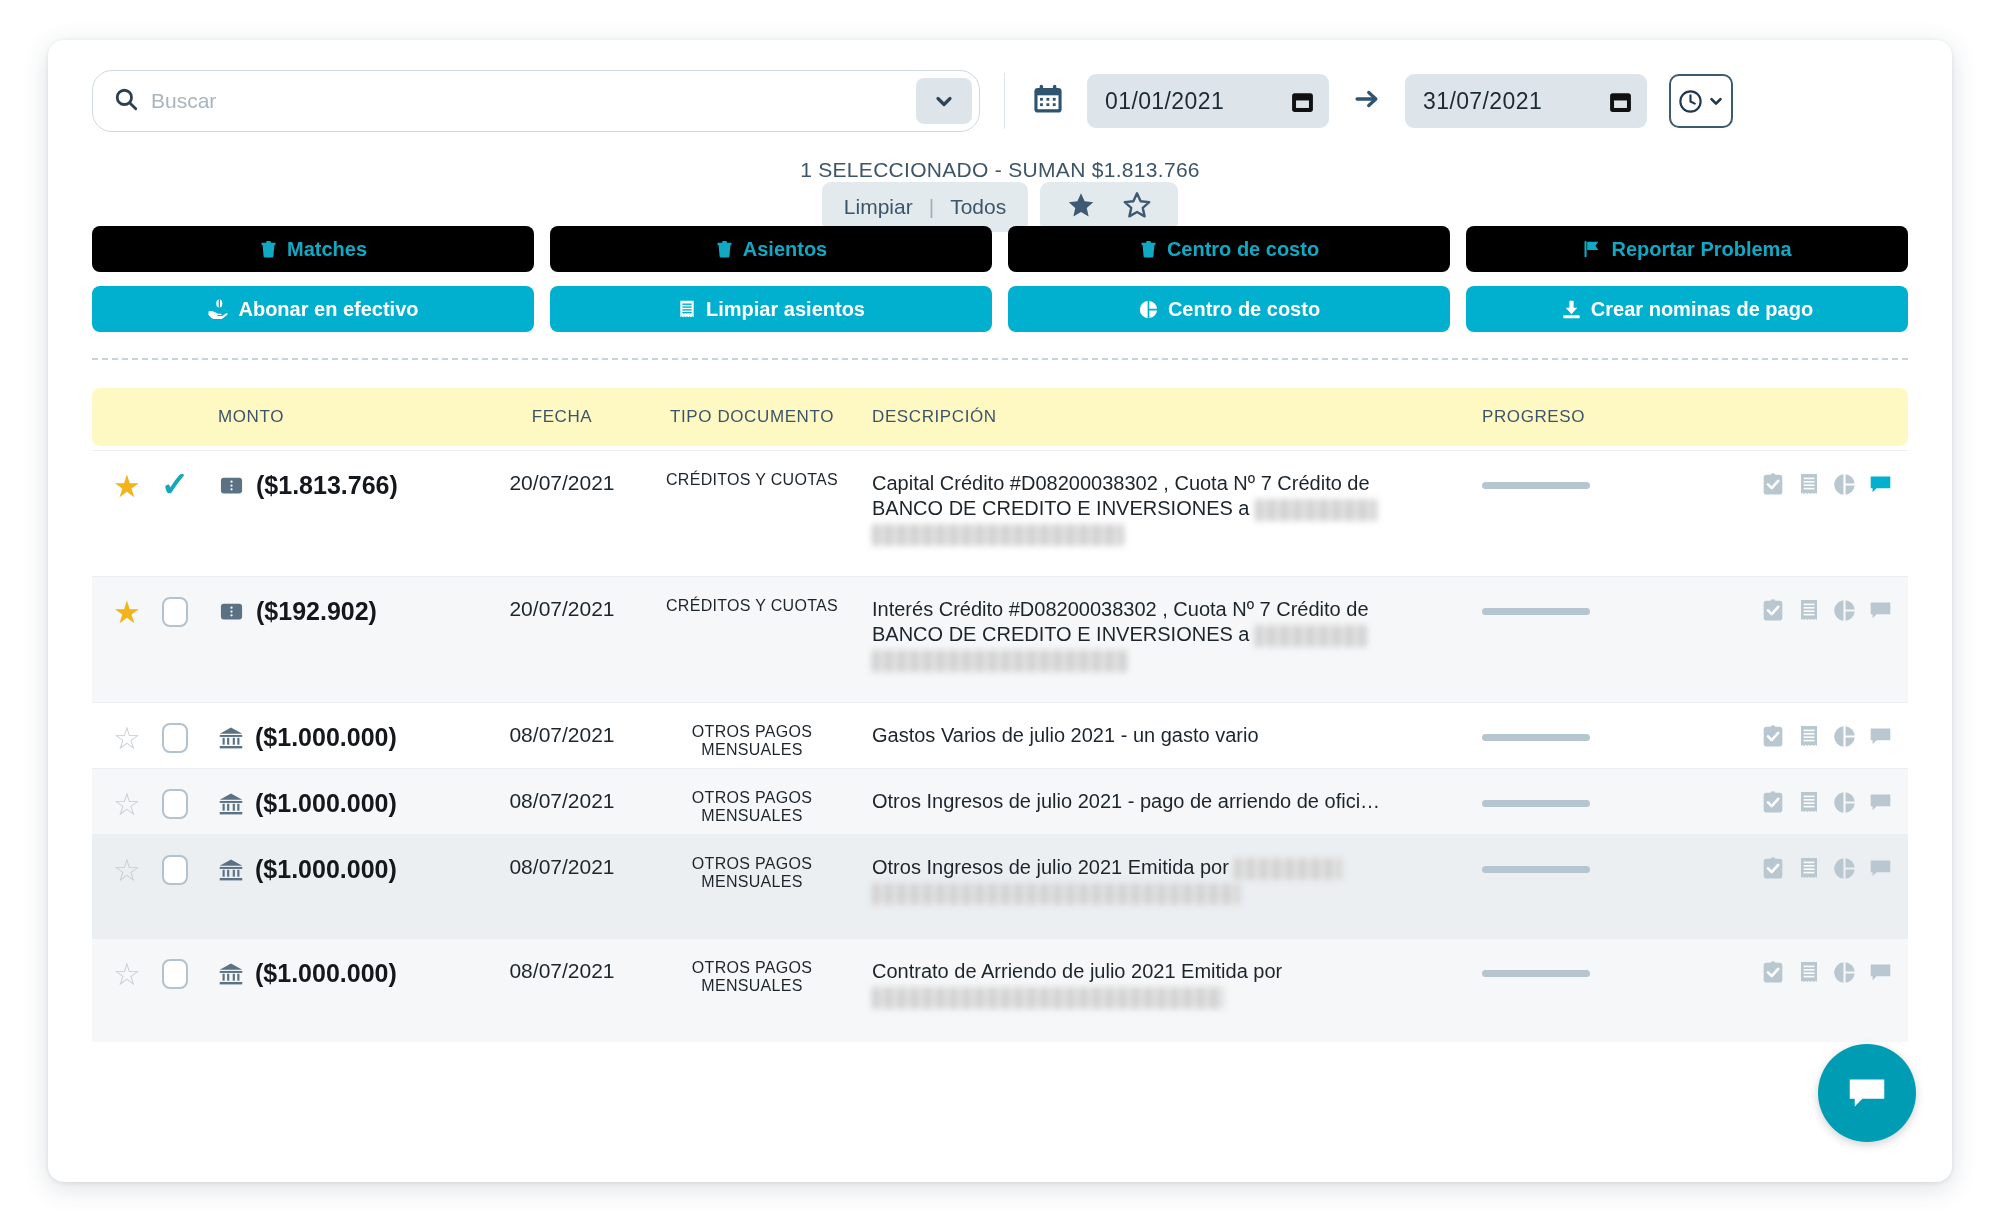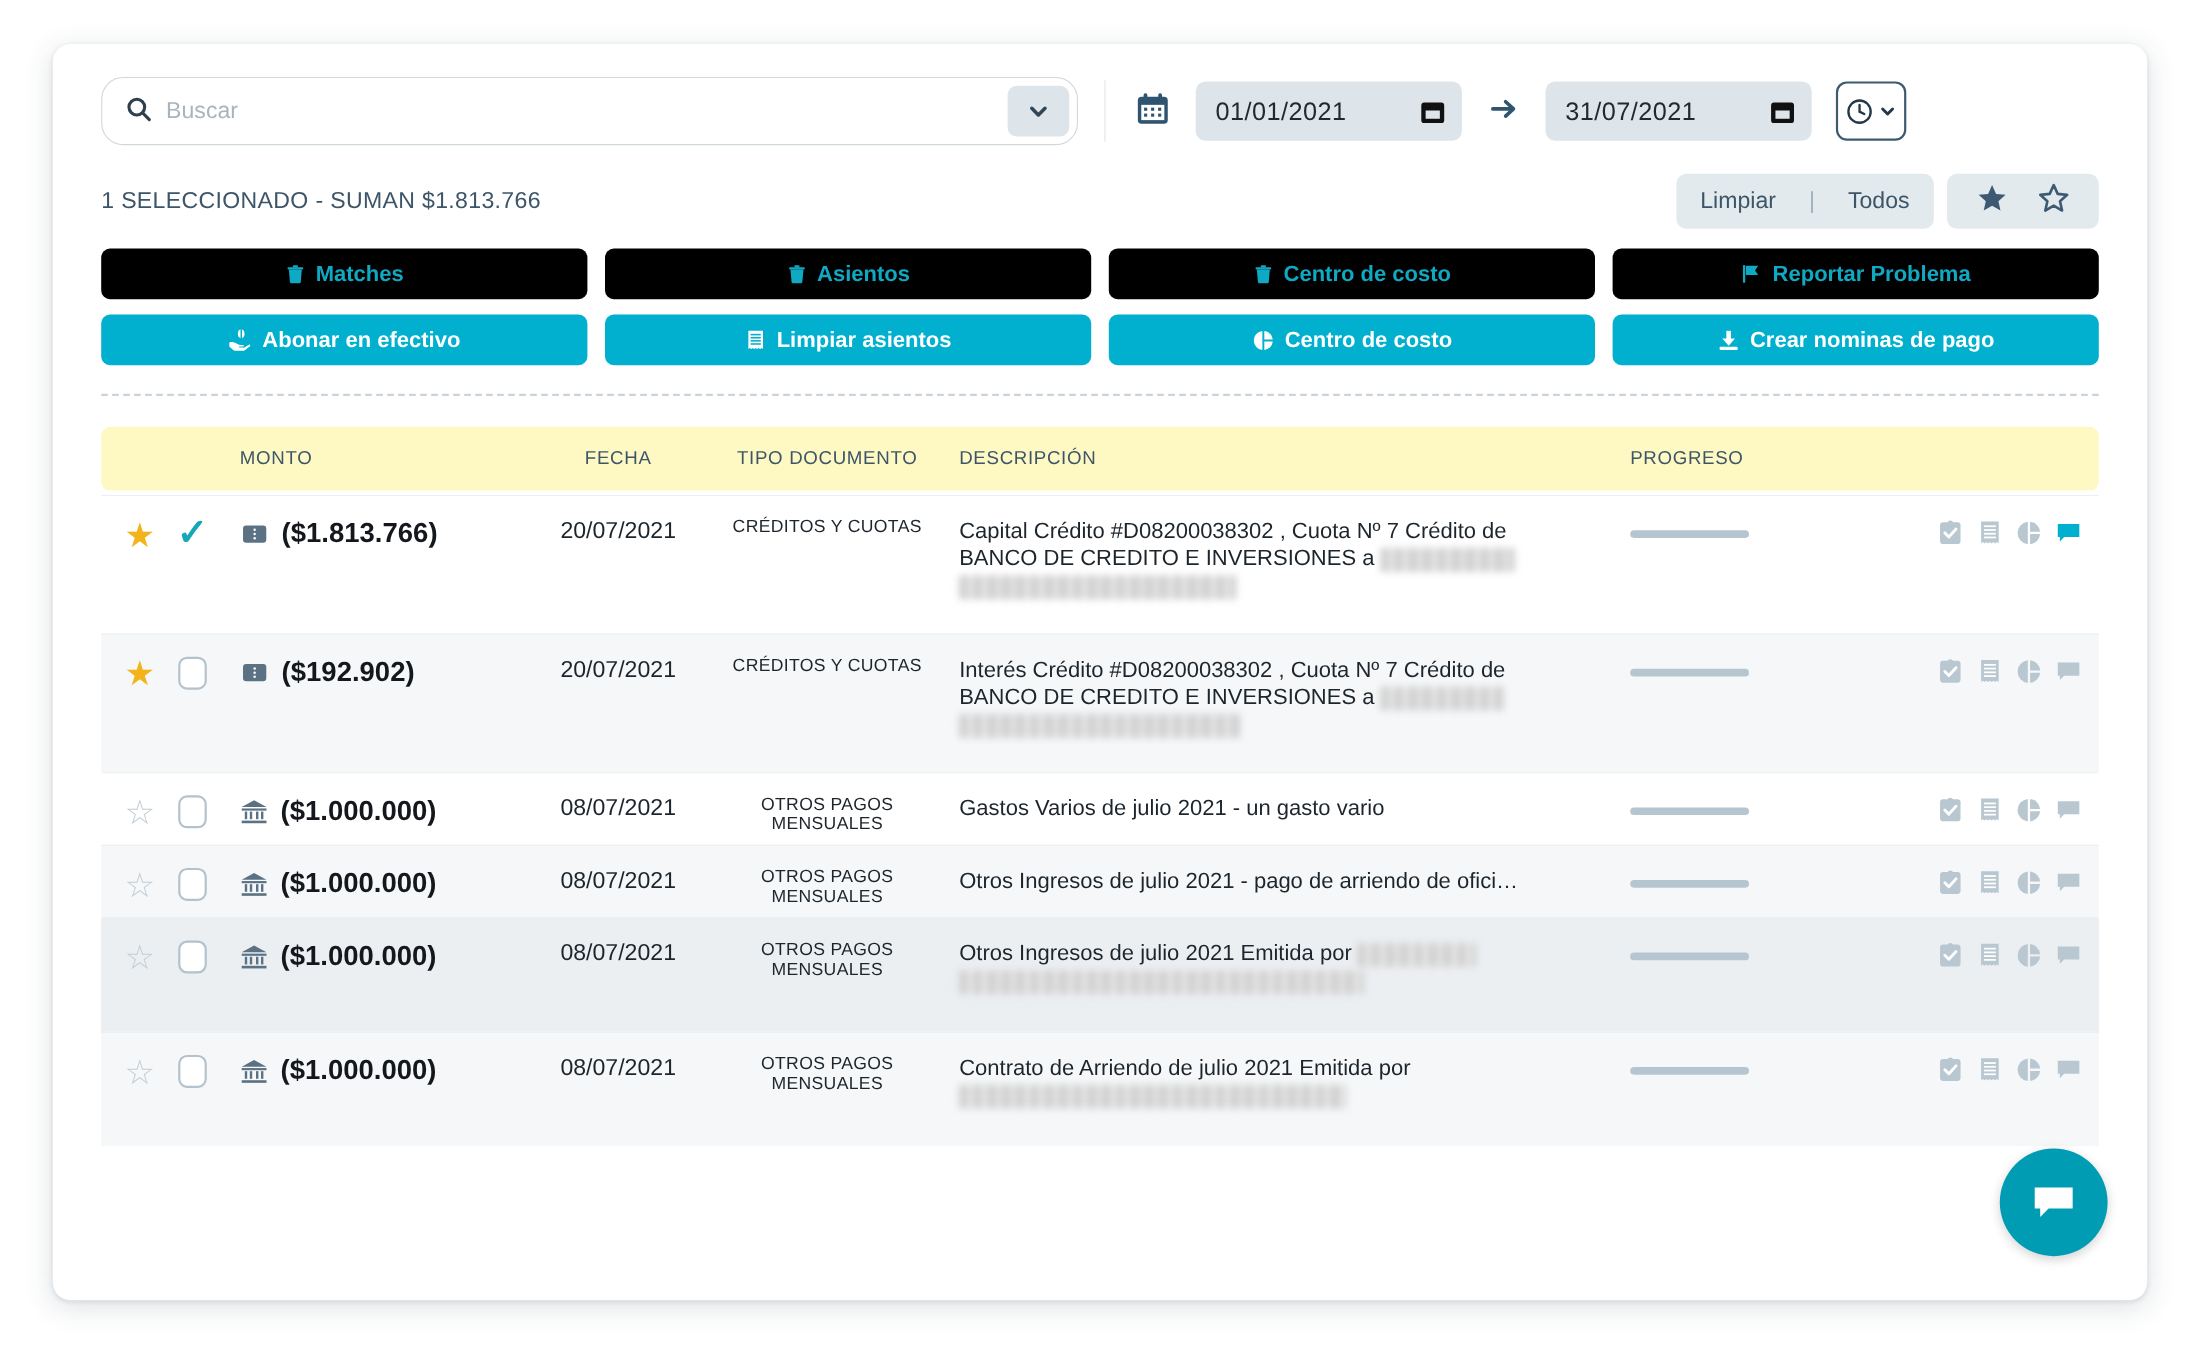--- a/index.html
+++ b/index.html
@@ -67,31 +67,31 @@
   .arrow-right { margin: 0 22px; display: block; }
   .clock-btn {
     width: 64px; height: 54px; margin-left: 22px;
     border: 2px solid #3e5a6e; border-radius: 10px;
     background: #fff; display: flex; align-items: center;
     justify-content: center; gap: 3px; cursor: pointer;
   }
 
   
   .summary-row {
-    display: flex; align-items: center; justify-content: space-between;
-    margin-top: 26px; height: 50px;
+    display: flex; align-items: center; justify-content: flex-start;
+    margin-top: 26px; height: 50px; flex-direction: column;
   }
   .summary-text {
     font-size: 21px; color: #3d5568; letter-spacing: .3px;
   }
   .right-pills { display: flex; align-items: center; gap: 12px; }
   .pill {
     background: #e3eaee; border-radius: 9px; height: 50px;
     display: flex; align-items: center; padding: 0 22px;
-    font-size: 21px; color: #3d5568; gap: 30px; cursor: pointer;
+    font-size: 21px; color: #3d5568; gap: 16px; cursor: pointer;
   }
   .pill .divider { color: #9fb0bc; }
   .pill-stars { gap: 26px; padding: 0 26px; }
 
   
   .btn-grid {
     display: grid; grid-template-columns: repeat(4, 1fr);
     gap: 16px; margin-top: 18px;
   }
   .abtn {

